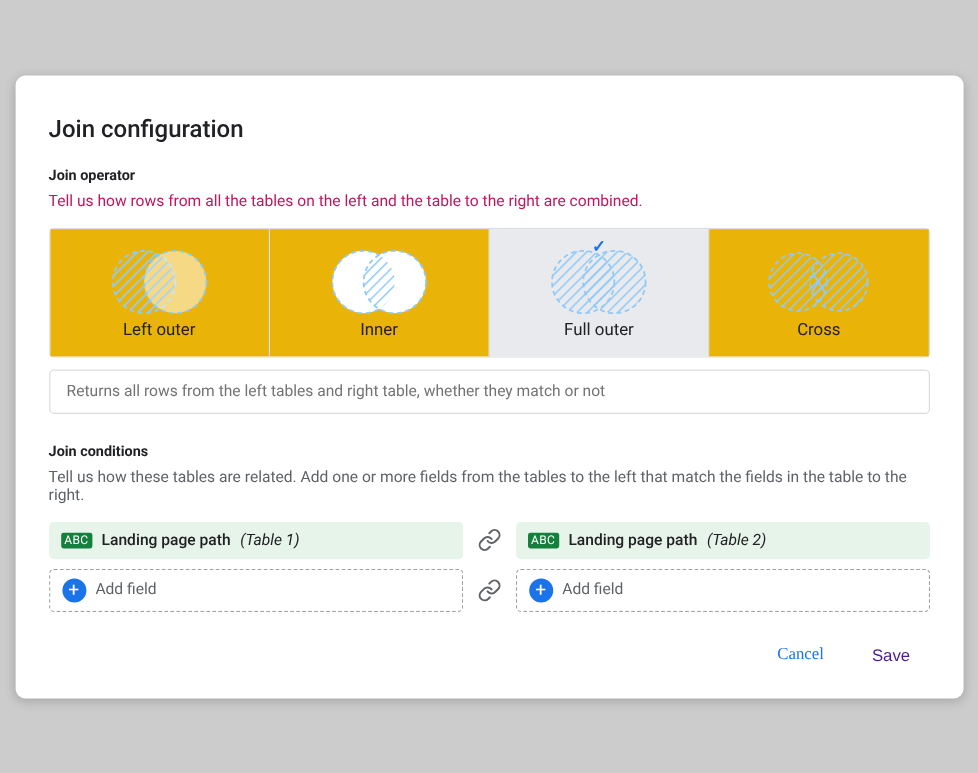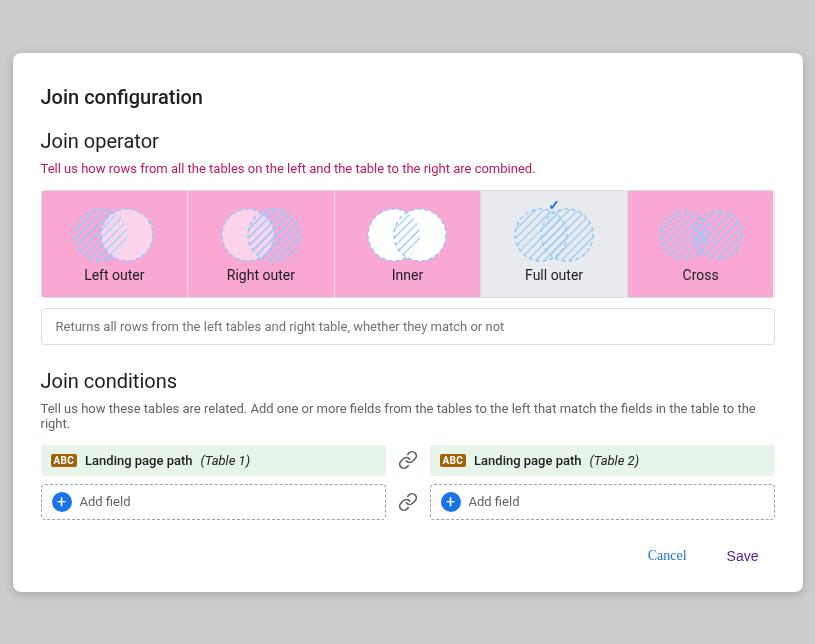--- a/index.html
+++ b/index.html
@@ -22,22 +22,22 @@
     }
 
     .dialog-title {
       font-size: 20px;
       font-weight: 500;
       color: #202124;
       margin-bottom: 20px;
     }
 
     .section-title {
-      font-size: 20px;
-      font-weight: 400;
+      font-size: 12px;
+      font-weight: 700;
       color: #202124;
       margin-bottom: 8px;
     }
 
     .section-desc {
       font-size: 13px;
       color: #be185d;
       margin-bottom: 14px;
     }
 
@@ -50,21 +50,21 @@
 
     .join-option {
       flex: 1;
       display: flex;
       flex-direction: column;
       align-items: center;
       padding: 12px 8px 14px;
       cursor: pointer;
       border-right: 1px solid #dadce0;
       position: relative;
-      background: #f9a8d4;
+      background: #eab308;
     }
 
     .join-option:last-child {
       border-right: none;
     }
 
     .join-option.selected {
       background: #e8eaed;
     }
 
@@ -126,23 +126,23 @@
       font-weight: 500;
     }
 
     .field-italic {
       font-style: italic;
       font-weight: 400;
     }
 
     .abc-badge {
       font-size: 10px;
-      font-weight: 700;
+      font-weight: 400;
       color: #fff;
-      background: #a16207;
+      background: #15803d;
       border-radius: 2px;
       padding: 1px 3px;
       letter-spacing: 0.3px;
       flex-shrink: 0;
     }
 
     .link-icon {
       color: #5f6368;
       font-size: 18px;
       flex-shrink: 0;
@@ -247,33 +247,20 @@
 
         <circle cx="42" cy="32" r="26" fill="url(#hatch-left)" stroke="#90caf9" stroke-width="1.5" stroke-dasharray="4,3"></circle>
 
         <circle cx="68" cy="32" r="26" fill="white" fill-opacity="0.5" stroke="#90caf9" stroke-width="1.5" stroke-dasharray="4,3"></circle>
 
         <circle cx="42" cy="32" r="26" fill="url(#hatch-left)" fill-opacity="0.7" stroke="none"></circle>
       </svg>
       <div class="join-label">Left outer</div>
     </div>
 
-    <div class="join-option">
-      <svg class="venn" viewBox="0 0 110 64">
-        <defs>
-          <pattern id="hatch-right" patternUnits="userSpaceOnUse" width="6" height="6" patternTransform="rotate(45)">
-            <line x1="0" y1="0" x2="0" y2="6" stroke="#90caf9" stroke-width="2.5"></line>
-          </pattern>
-        </defs>
-        <circle cx="42" cy="32" r="26" fill="white" fill-opacity="0.5" stroke="#90caf9" stroke-width="1.5" stroke-dasharray="4,3"></circle>
-        <circle cx="68" cy="32" r="26" fill="url(#hatch-right)" stroke="#90caf9" stroke-width="1.5" stroke-dasharray="4,3"></circle>
-        <circle cx="68" cy="32" r="26" fill="url(#hatch-right)" fill-opacity="0.7" stroke="none"></circle>
-      </svg>
-      <div class="join-label">Right outer</div>
-    </div>
 
     <div class="join-option">
       <svg class="venn" viewBox="0 0 110 64">
         <defs>
           <pattern id="hatch-inner" patternUnits="userSpaceOnUse" width="6" height="6" patternTransform="rotate(45)">
             <line x1="0" y1="0" x2="0" y2="6" stroke="#90caf9" stroke-width="2.5"></line>
           </pattern>
           <clipPath id="inner-clip">
             <circle cx="68" cy="32" r="26"></circle>
           </clipPath>

